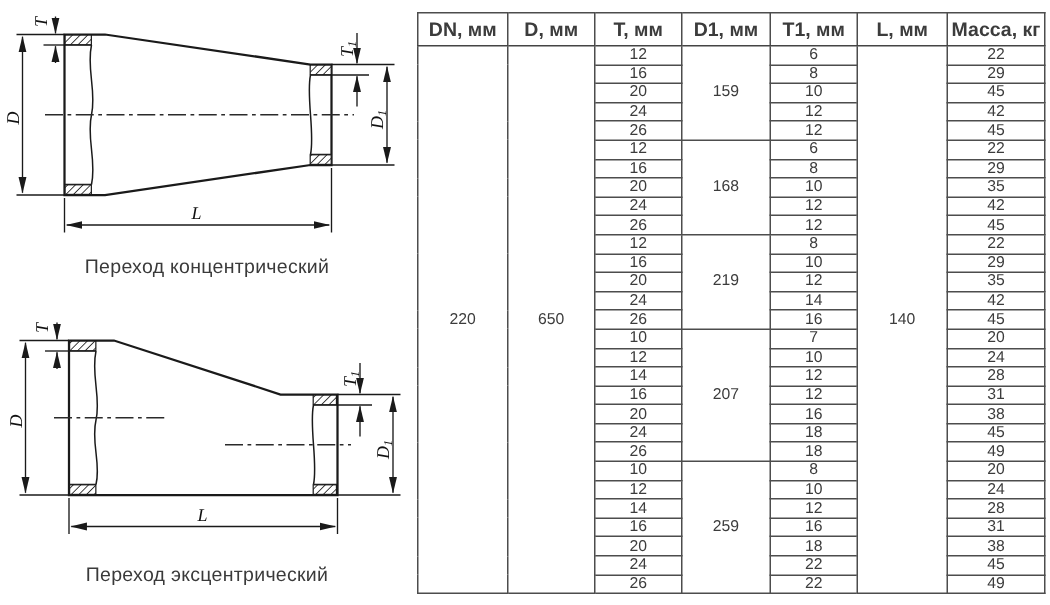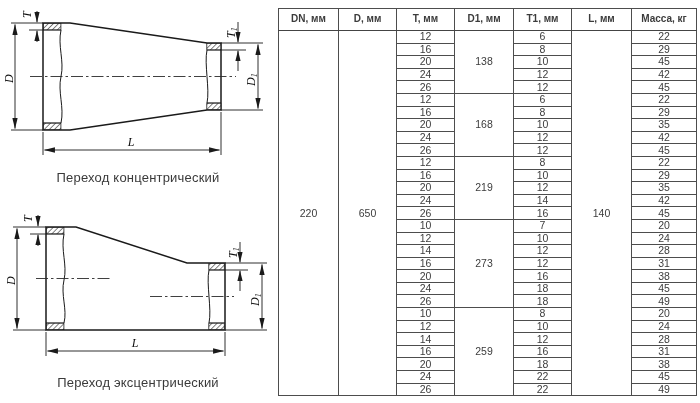--- a/index.html
+++ b/index.html
@@ -42,21 +42,21 @@
   }
   .spec-table th,.spec-table td{
     border:1px solid #4d4d4d;
     text-align:center;vertical-align:middle;
     color:#3c3c3c;padding:0;
     font-size:10.5px;line-height:1.05;
     overflow:hidden;white-space:nowrap;
   }
   .spec-table{border:1.5px solid #444;}
   .spec-table th{
-    font-weight:bold;height:21px;font-size:10px;
+    font-weight:bold;height:21px;font-size:13px;
     border-bottom:1.5px solid #444;
   }
   .spec-table tbody tr{height:12.6px;}
 </style>
 </head>
 <body>
 
 <div class="app">
 
   <div class="left-pane">
@@ -176,21 +176,21 @@
           <th>T1, мм</th>
           <th>L, мм</th>
           <th>Масса, кг</th>
         </tr>
       </thead>
     <tbody>
         <tr>
           <td rowspan="29">220</td>
           <td rowspan="29">650</td>
           <td>12</td>
-          <td rowspan="5">138</td>
+          <td rowspan="5">159</td>
           <td>6</td>
           <td rowspan="29">140</td>
           <td>22</td>
         </tr>
         <tr>
           <td>16</td>
           <td>8</td>
           <td>29</td>
         </tr>
         <tr>
@@ -255,21 +255,21 @@
           <td>14</td>
           <td>42</td>
         </tr>
         <tr>
           <td>26</td>
           <td>16</td>
           <td>45</td>
         </tr>
         <tr>
           <td>10</td>
-          <td rowspan="7">273</td>
+          <td rowspan="7">207</td>
           <td>7</td>
           <td>20</td>
         </tr>
         <tr>
           <td>12</td>
           <td>10</td>
           <td>24</td>
         </tr>
         <tr>
           <td>14</td>

